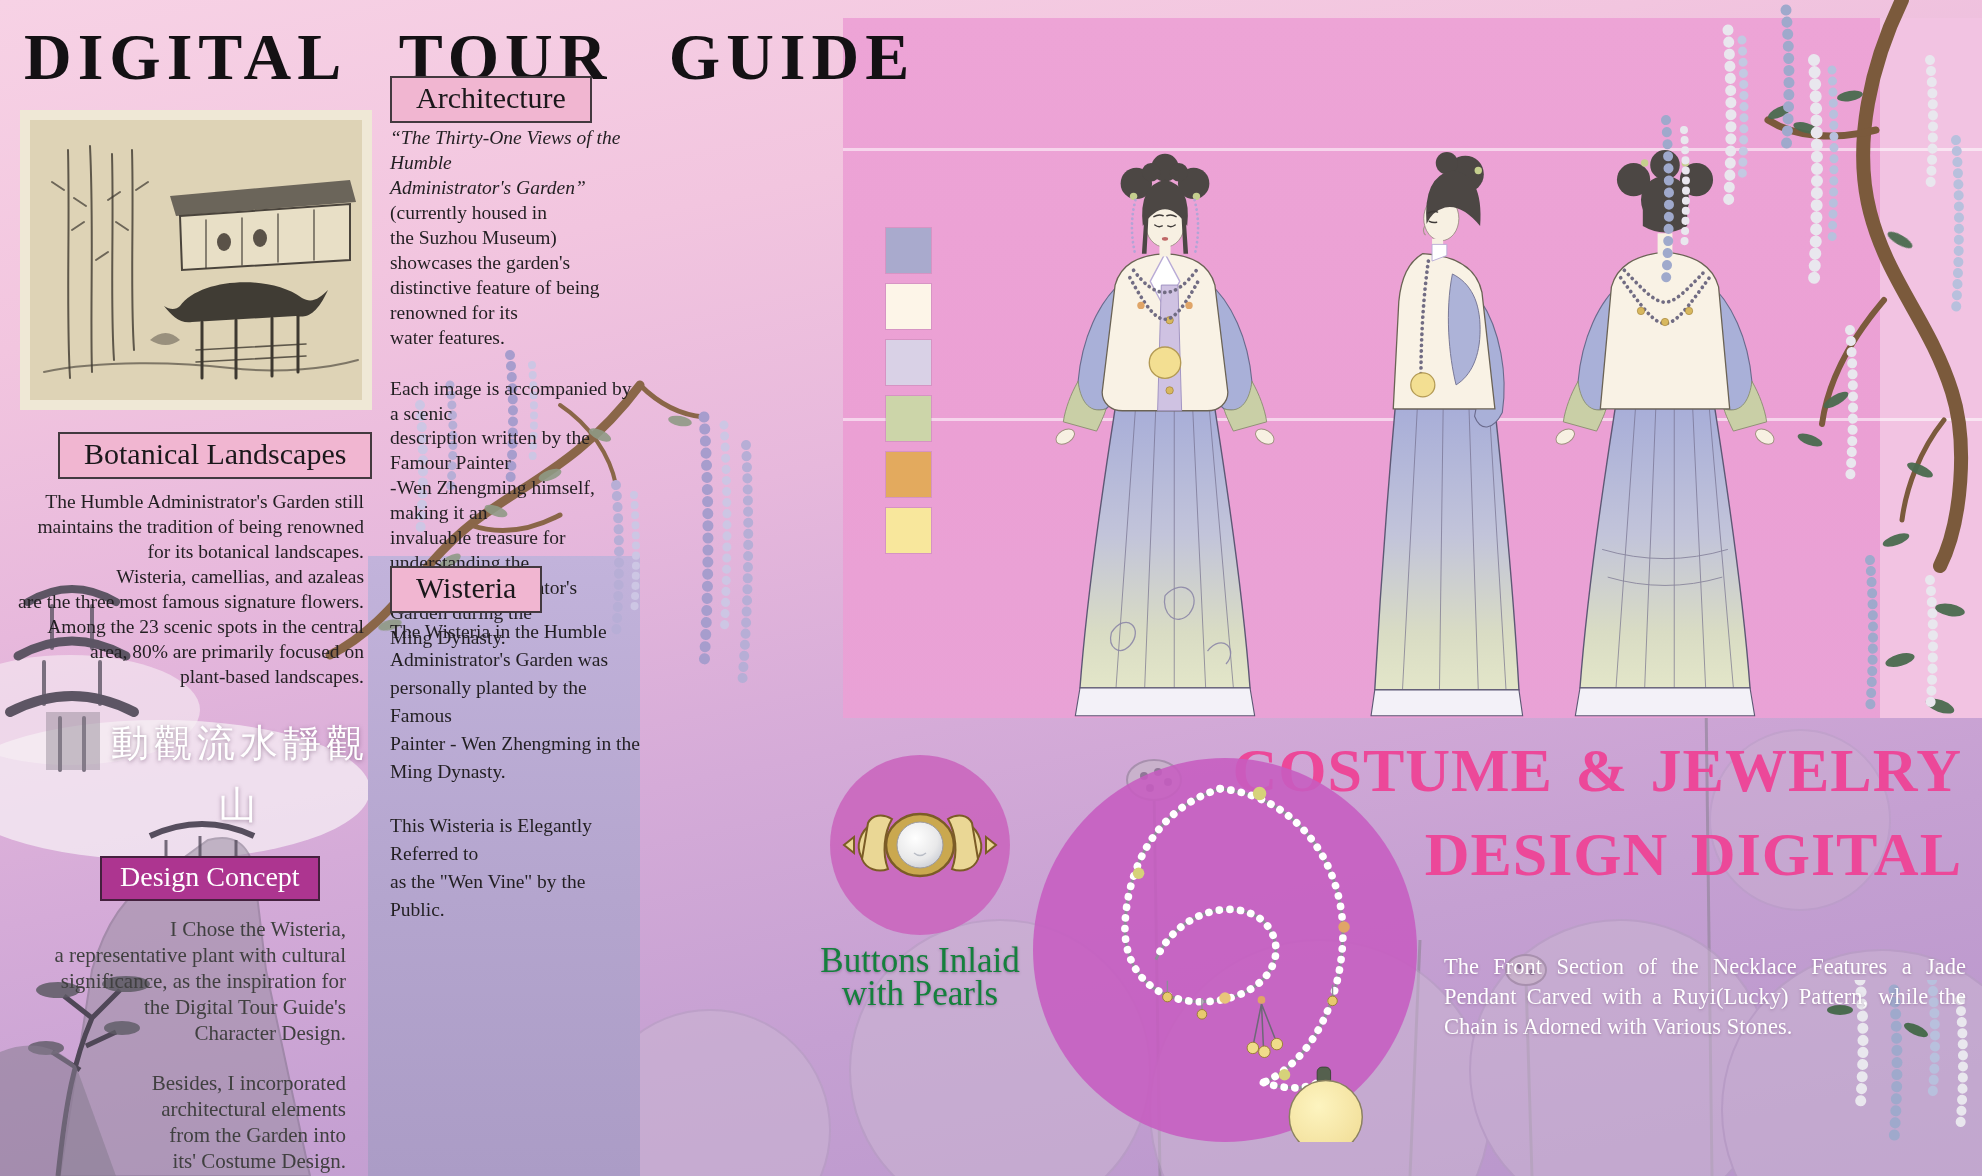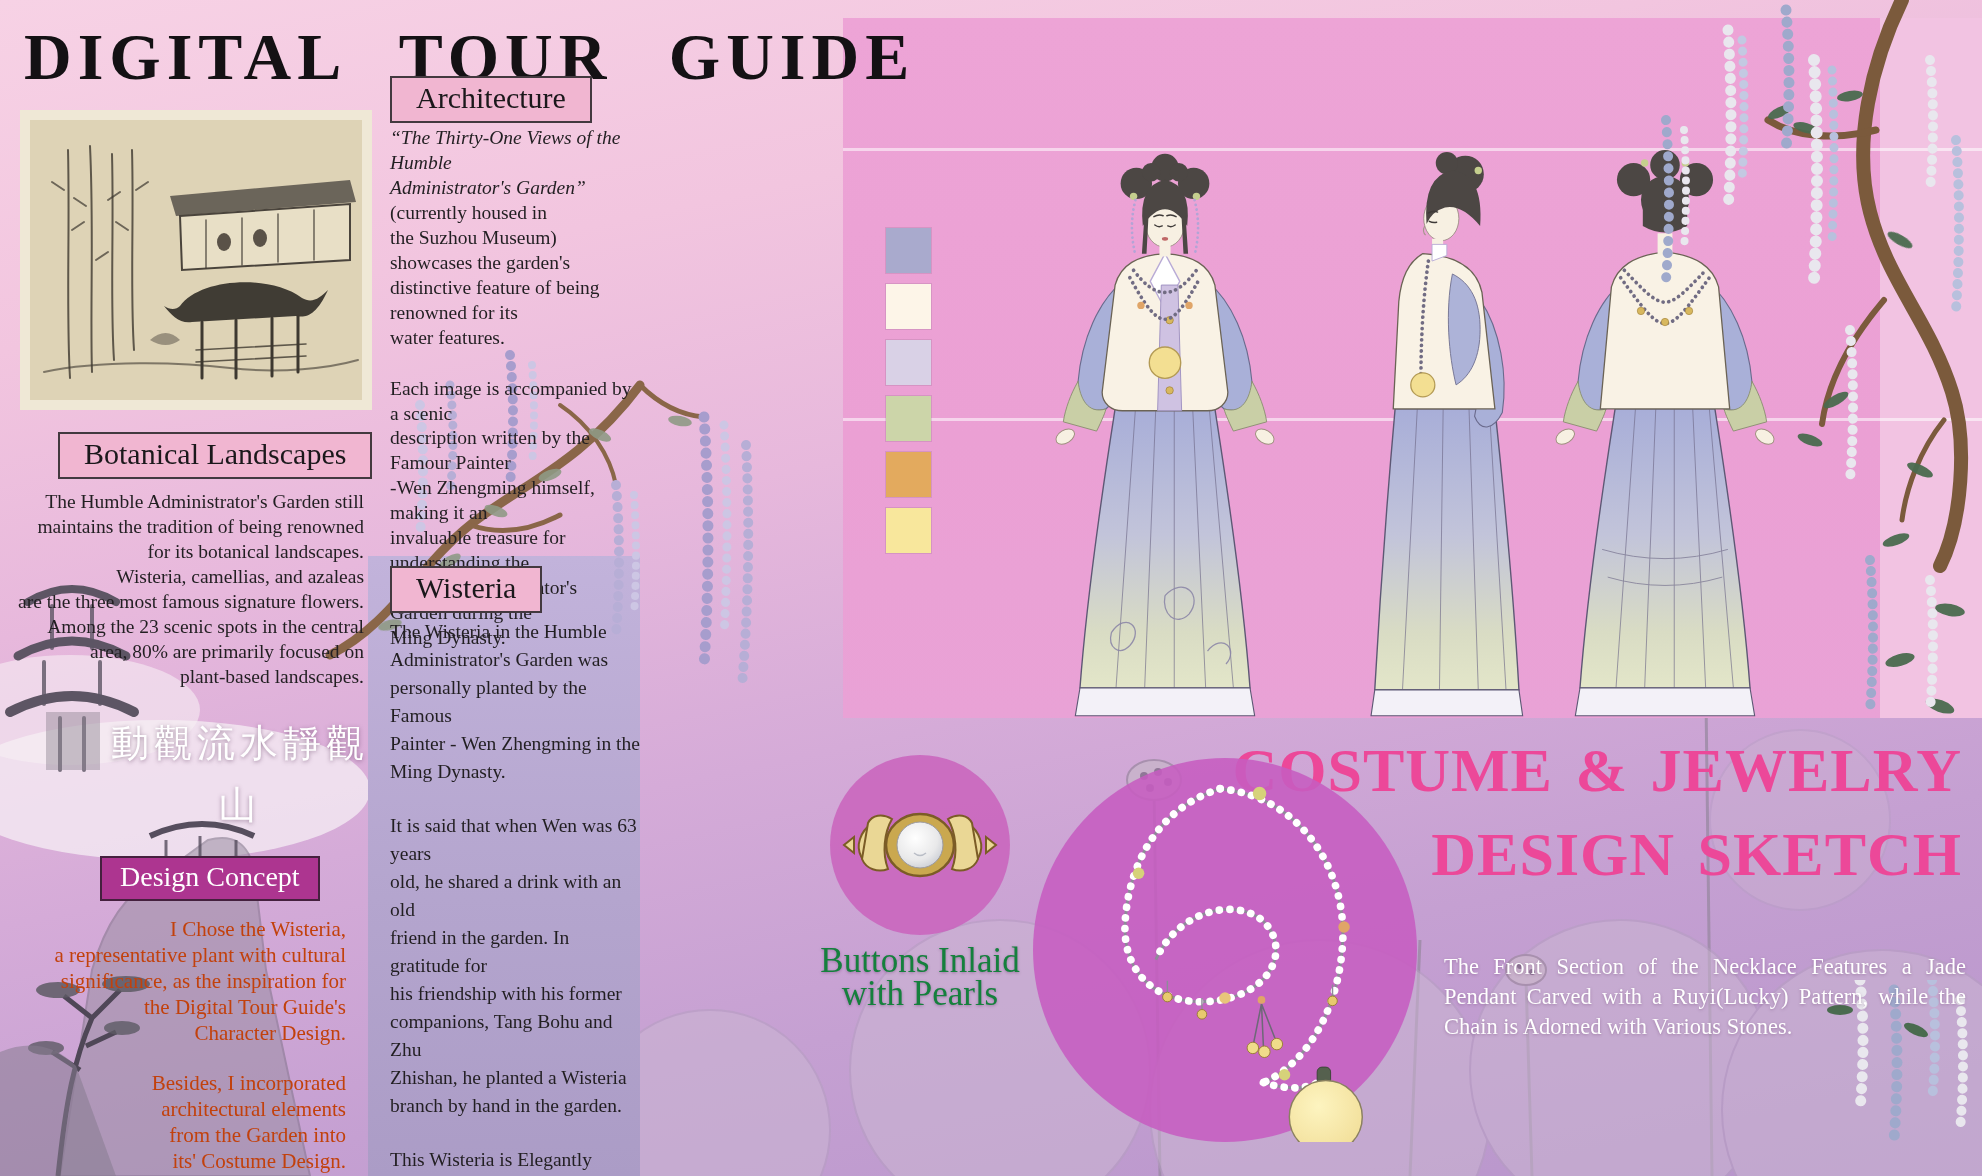--- a/index.html
+++ b/index.html
@@ -15,21 +15,21 @@
       box-shadow:inset 0 0 0 10px #efe8d6;}
   .headbox{background:#f1b6d1;border:2px solid #43393f;color:#1b181b;
       font-size:30px;padding:3px 24px 6px;white-space:nowrap;}
   .headbox-dark{background:#ad3590;border:2px solid #45203e;color:#ffffff;
       font-size:28px;padding:3px 18px 6px;white-space:nowrap;}
   .body-text{color:#221f22;font-size:19.5px;line-height:1.28;}
   .prel{white-space:pre-line;}
   .botan{left:6px;top:490px;width:358px;text-align:right;}
   .callig{left:100px;top:712px;width:280px;color:#ffffff;font-size:38px;line-height:62px;
       letter-spacing:5px;text-align:center;text-shadow:0 1px 4px rgba(96,62,96,.55);}
-  .concept-text{left:26px;top:916px;width:320px;text-align:right;color:#c2410c;
+  .concept-text{left:26px;top:916px;width:320px;text-align:right;color:#404040;
       font-size:21px;line-height:26px;}
   
   .mid-panel{left:368px;top:556px;width:272px;height:620px;
       background:linear-gradient(180deg,#c2b3db 0%,#b4a5ce 55%,#ab9cc6 100%);}
   .arch-text{left:390px;top:126px;width:248px;}
   .wist-text{left:390px;top:618px;width:252px;line-height:28px;}
   .mid p{margin:0 0 26px;}
   
   .board{left:843px;top:18px;width:1037px;height:700px;
       background:linear-gradient(180deg,#eda4d6 0%,#eba0d4 60%,#e9a2d6 100%);}
@@ -434,34 +434,27 @@
 </div>
 
 <div class="abs headbox" style="left:390px;top:566px;">Wisteria</div>
 
 <div class="abs body-text wist-text mid">
   <p class="prel">The Wisteria in the Humble
 Administrator's Garden was
 personally planted by the Famous
 Painter - Wen Zhengming in the
 Ming Dynasty.</p>
-  <p class="prel">It is said that when Wen was 63 years
-old, he shared a drink with an old
-friend in the garden. In gratitude for
-his friendship with his former
-companions, Tang Bohu and Zhu
-Zhishan, he planted a Wisteria
-branch by hand in the garden.</p>
   <p class="prel">This Wisteria is Elegantly Referred to
 as the "Wen Vine" by the Public.</p>
 </div>
 
 <div class="abs right-title">
   <div>COSTUME &amp; JEWELRY</div>
-  <div>DESIGN SKETCH</div>
+  <div>DESIGN DIGITAL</div>
 </div>
 
 <div class="abs circle small-circle">
   <svg width="180" height="180" viewBox="0 0 180 180" class="ni">
     <defs>
         <radialGradient id="pearl" cx=".4" cy=".35" r=".8">
       <stop offset="0" stop-color="#ffffff"></stop>
           <stop offset=".6" stop-color="#e9e9ea"></stop>
       <stop offset="1" stop-color="#bfc3cc"></stop>
     </radialGradient>

